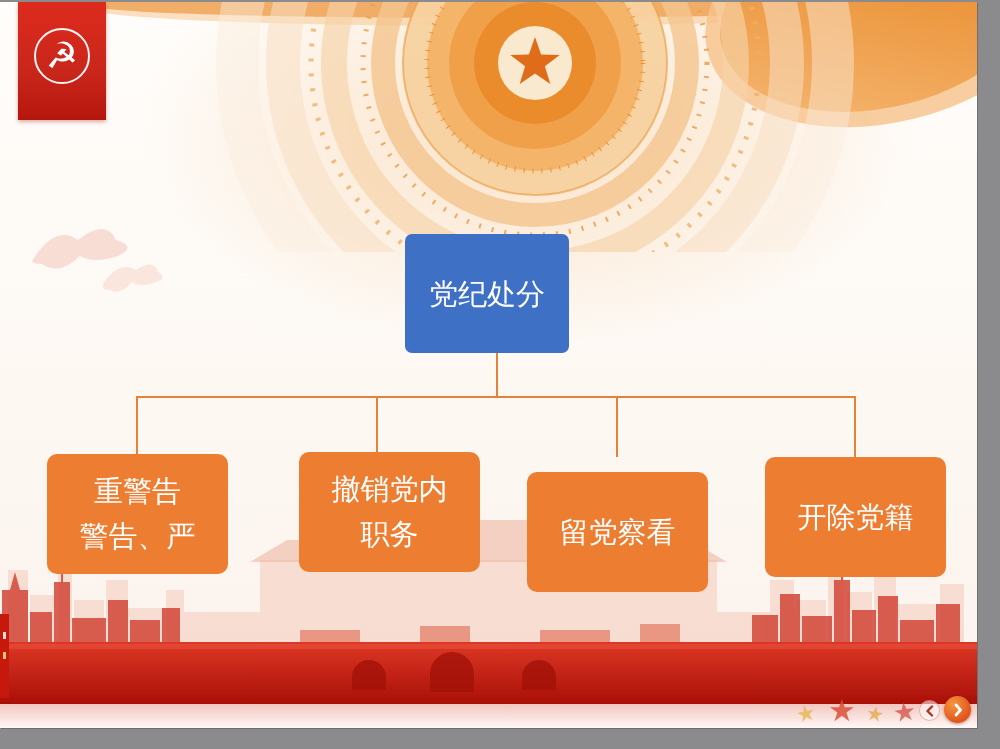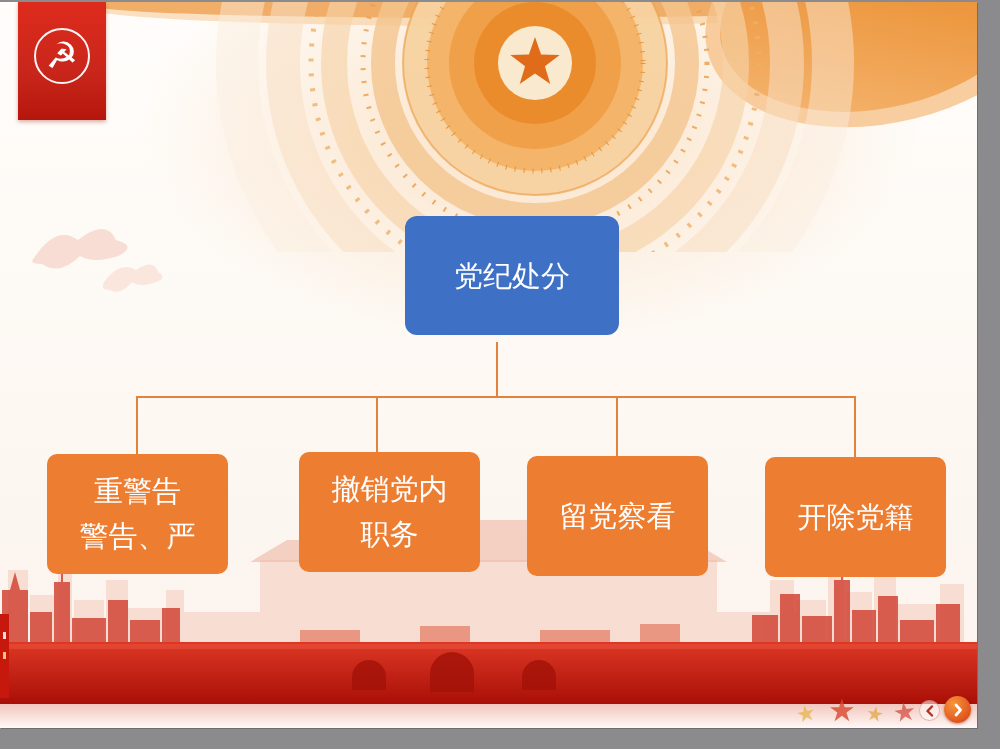--- a/index.html
+++ b/index.html
@@ -55,27 +55,27 @@
   .nav-next{ position:absolute; left:944px; top:694px; width:27px; height:27px; border-radius:50%;
              background:radial-gradient(circle at 35% 30%, #f6953c, #d63a10);
              box-shadow:0 1px 3px rgba(120,20,5,.45);
              display:flex; align-items:center; justify-content:center; cursor:pointer; }
 
   
   .connectors{ position:absolute; left:0; top:0; width:977px; height:726px; }
   .node{ position:absolute; color:#fff; text-align:center;
          display:flex; flex-direction:column; align-items:center; justify-content:center; }
   .node .nline{ display:block; }
-  .root-node{ left:405px; top:214px; width:214px; height:119px; border-radius:12px;
+  .root-node{ left:405px; top:232px; width:164px; height:119px; border-radius:7px;
               background:var(--root_fill); font-size:29px; line-height:50px; }
   .child-node{ width:181px; height:120px; border-radius:10px; background:var(--child_fill);
                font-size:29px; line-height:45px; }
   .c0{ left:47px;  top:452px; }
   .c1{ left:299px; top:450px;text-align:center; }
-  .c2{ left:527px; top:454px; }
+  .c2{ left:527px; top:470px; }
   .c3{ left:765px; top:455px;align-items:center; }
 </style>
 </head>
 <body>
 
 <div class="stage">
   <div class="slide">
 
     <div class="glow"></div>
     <div class="top-wave"></div>

